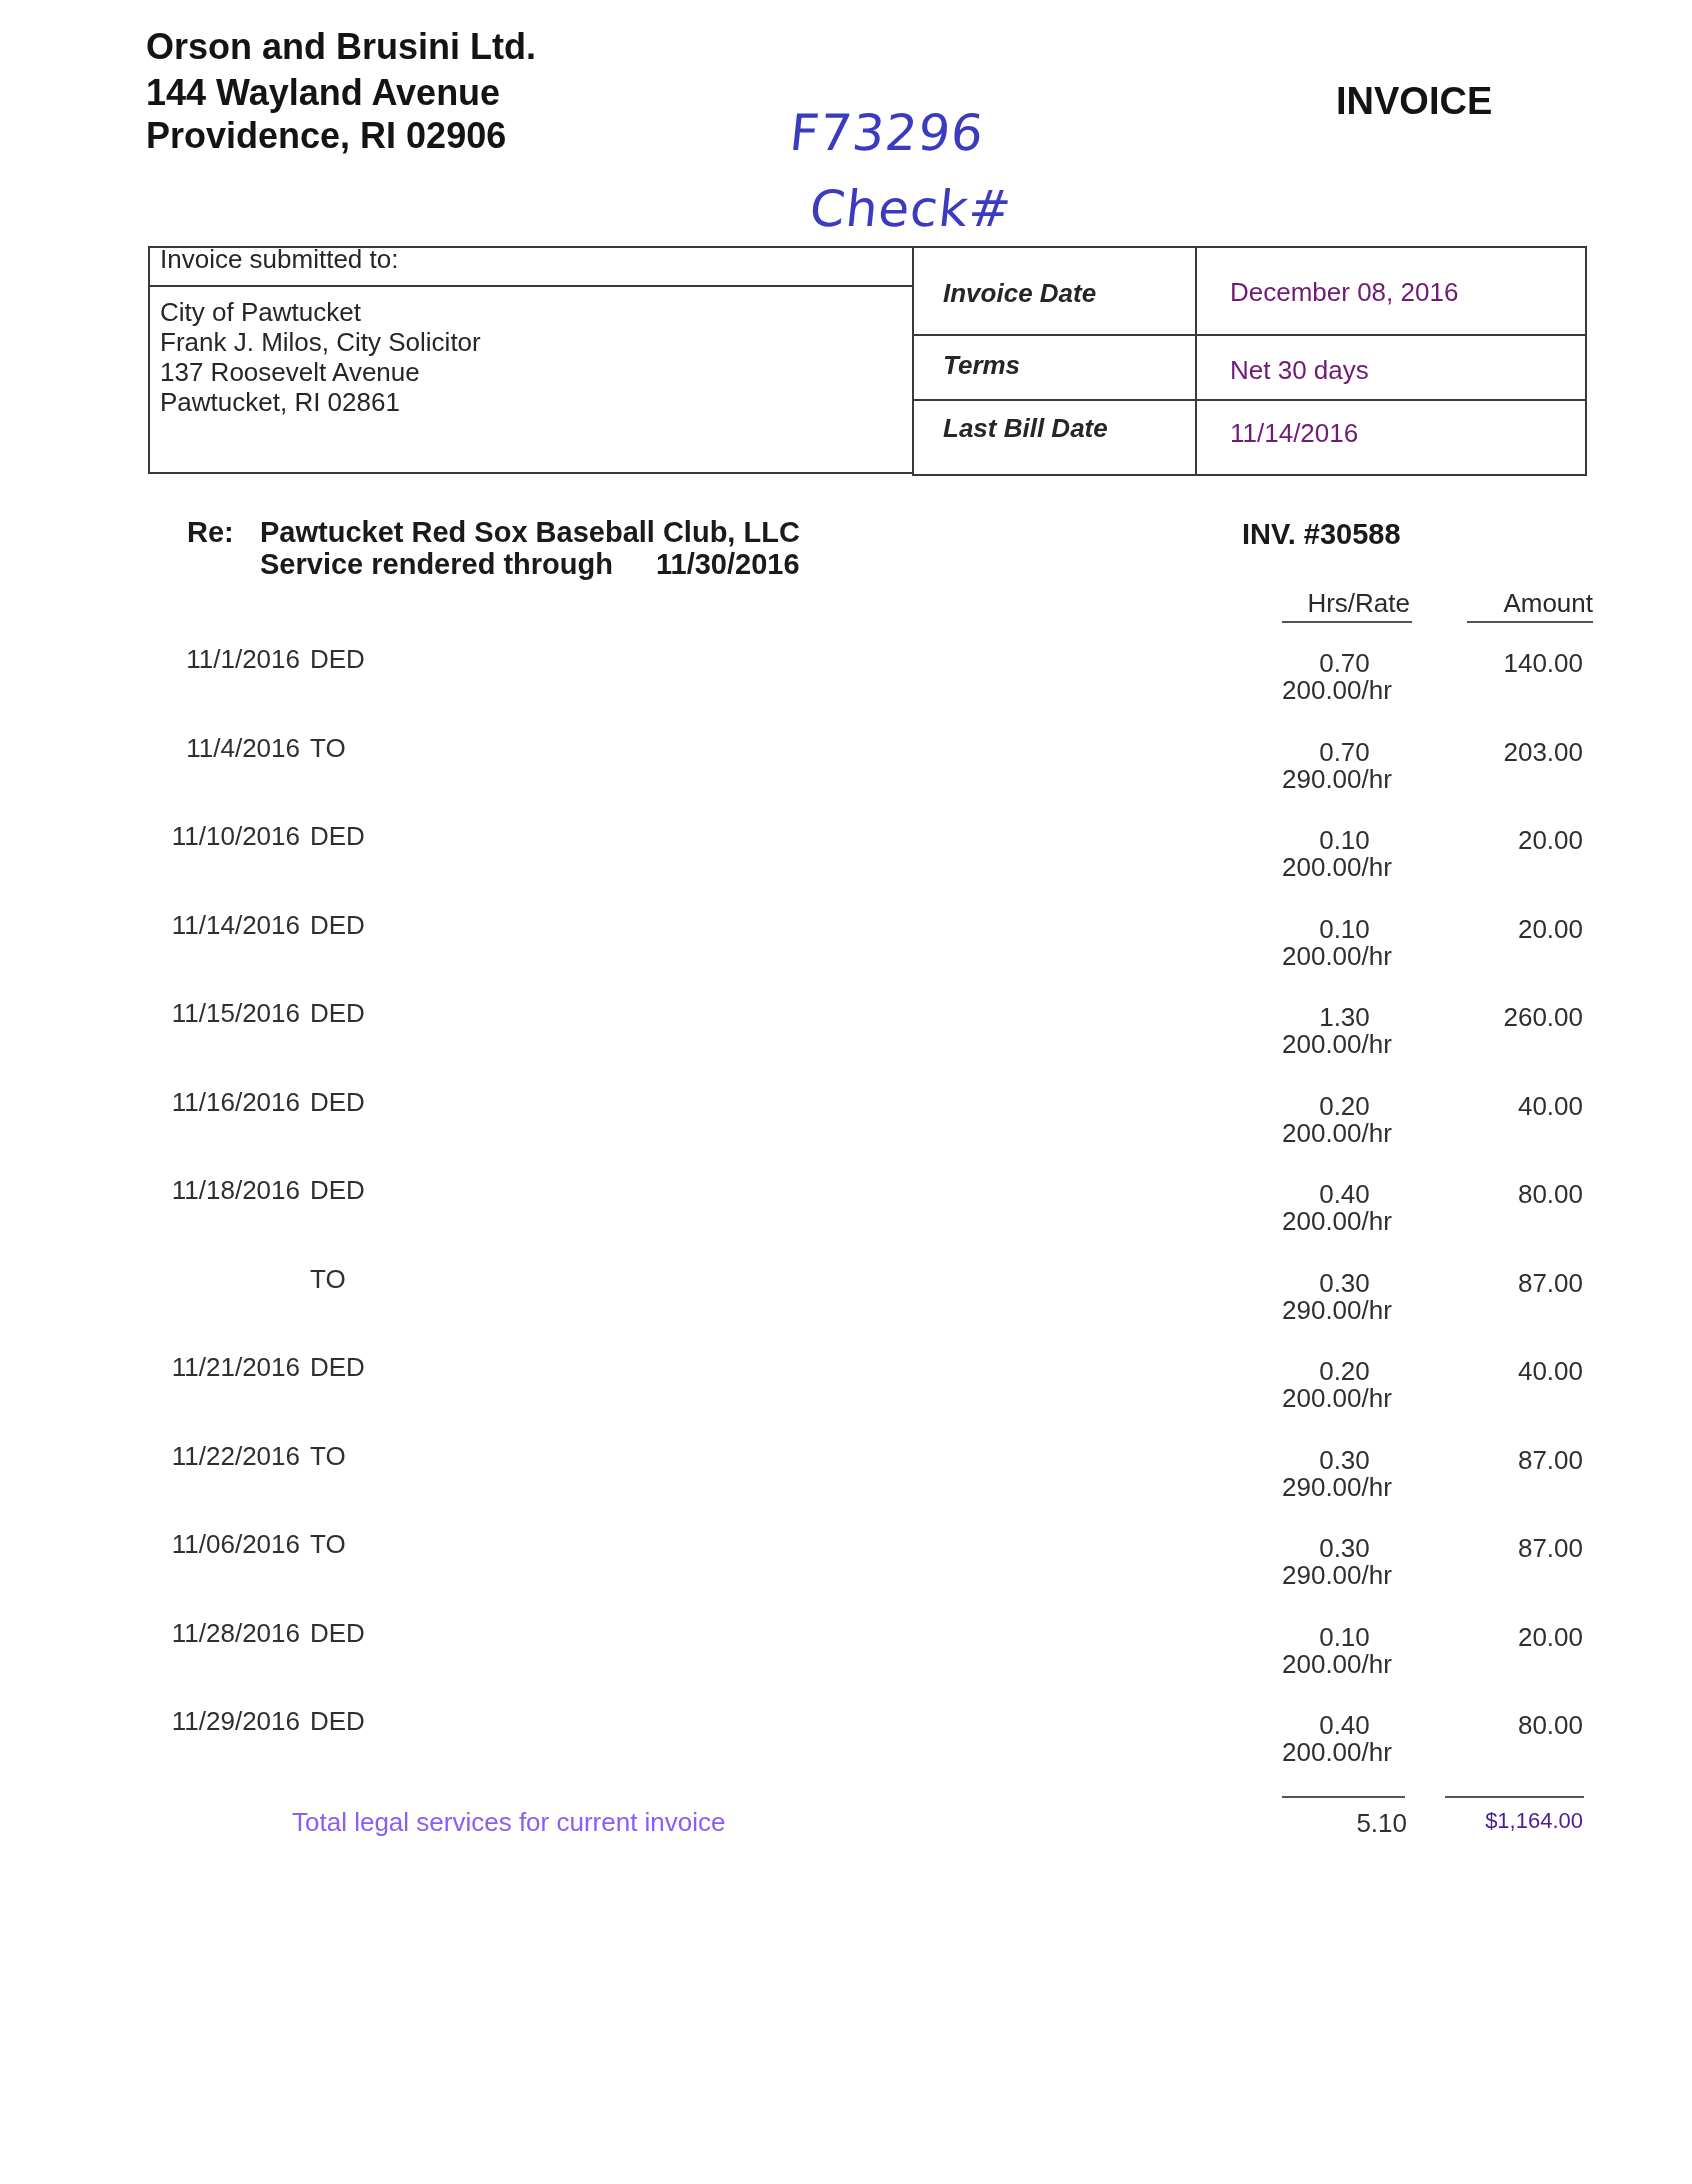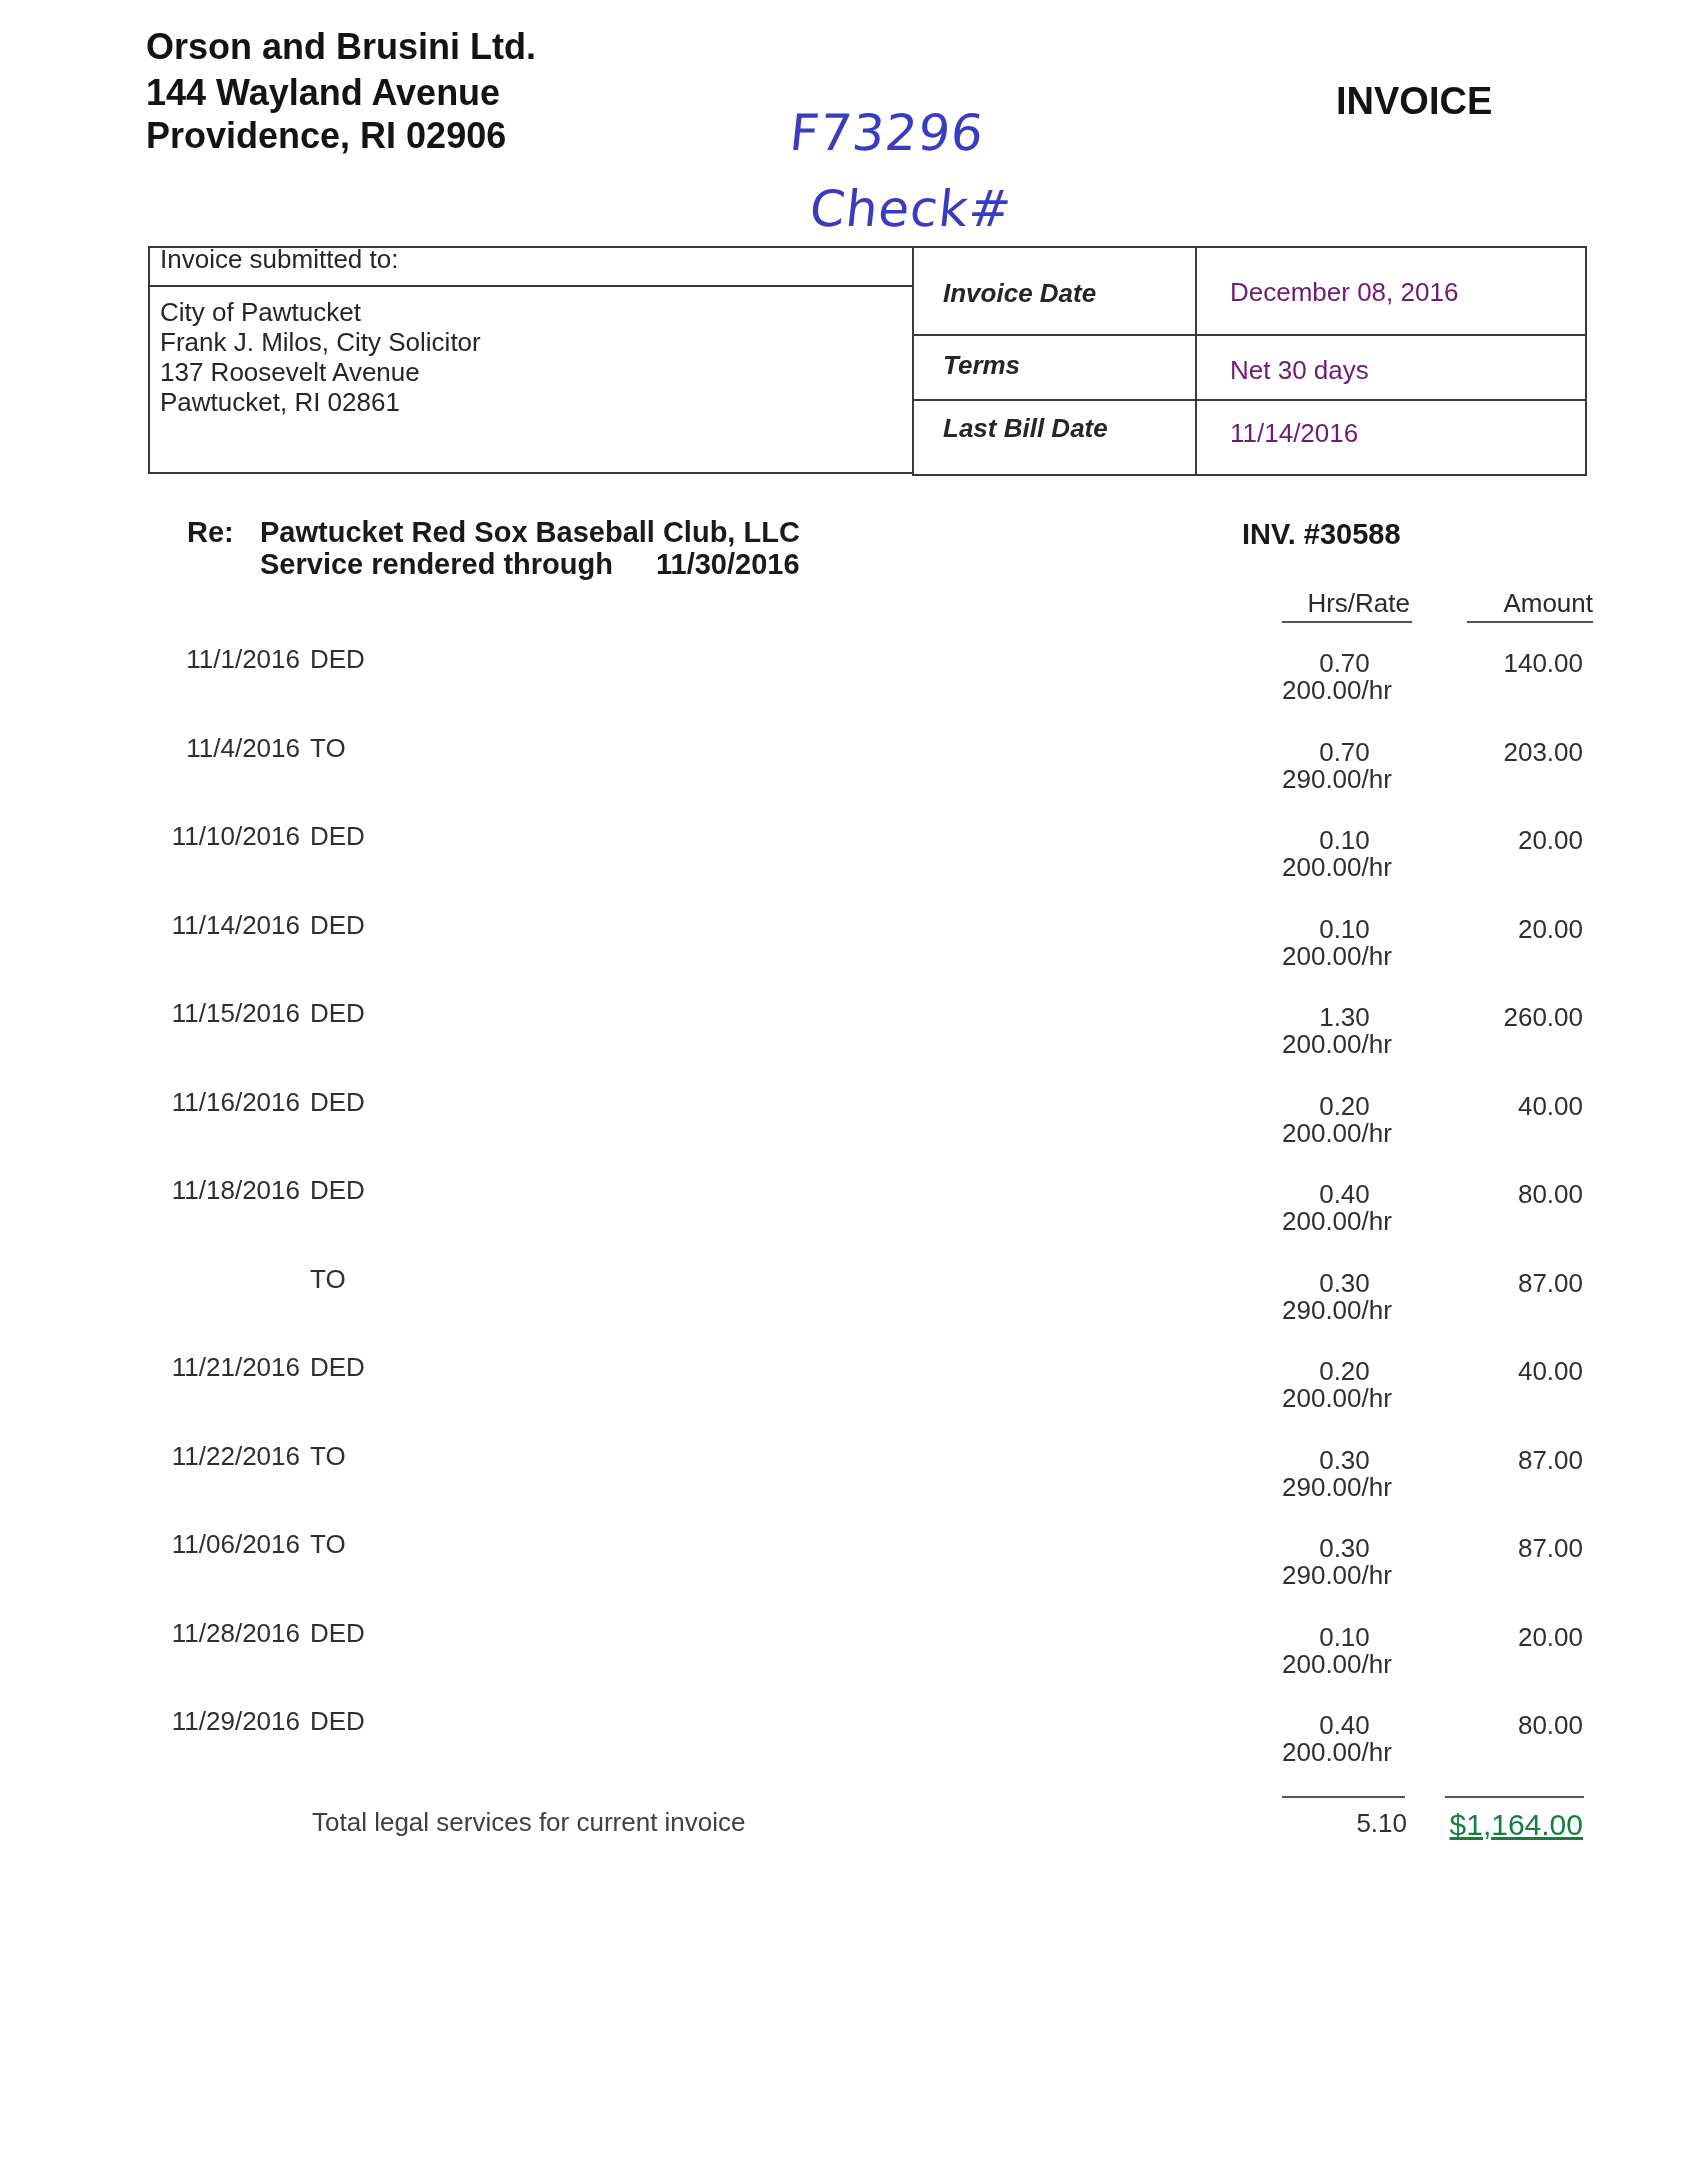--- a/index.html
+++ b/index.html
@@ -18,23 +18,23 @@
   .val { font-size:26px; color:#701a75; }
   .re { font-size:29px; font-weight:bold; color:#1a1a1a; line-height:33px; }
   .colhdr { font-size:26px; color:#2a2a2a; }
   .uline { position:absolute; height:2px; background:#555; }
   .row { position:absolute; left:0; width:1692px; height:88px; }
   .row .dt { position:absolute; right:1392px; top:0; font-size:26px; color:#2f2f2f; }
   .row .code { position:absolute; left:310px; top:0; font-size:26px; color:#2f2f2f; }
   .row .hrs { position:absolute; left:1282px; width:125px; text-align:center; top:4px; font-size:26px; color:#2f2f2f; line-height:30px; }
   .row .rate { position:absolute; left:1282px; width:125px; text-align:left; top:31px; font-size:26px; color:#2f2f2f; line-height:30px; }
   .row .amt { position:absolute; right:109px; top:4px; font-size:26px; color:#2f2f2f; line-height:30px; }
-  .total-lbl { left:312px; top:1807px; font-size:26px; color:#404040; }
+  .total-lbl { left:292px; top:1807px; font-size:26px; color:#8b5cf6; }
   .total-hrs { left:1282px; width:125px; text-align:right; top:1808px; font-size:26px; color:#2f2f2f; padding-right:0; }
-  .total-amt { right:109px; top:1808px; font-size:30px; color:#15803d;text-decoration:underline; }
+  .total-amt { right:109px; top:1808px; font-size:22px; color:#4c1d95; }
 </style>
 </head>
 <body>
 
 <div class="abs firm" style="top:26px;">Orson and Brusini Ltd.</div>
 <div class="abs firm" style="top:72px;">144 Wayland Avenue</div>
 <div class="abs firm" style="top:115px;">Providence, RI 02906</div>
 
 <div class="abs title">INVOICE</div>
 

